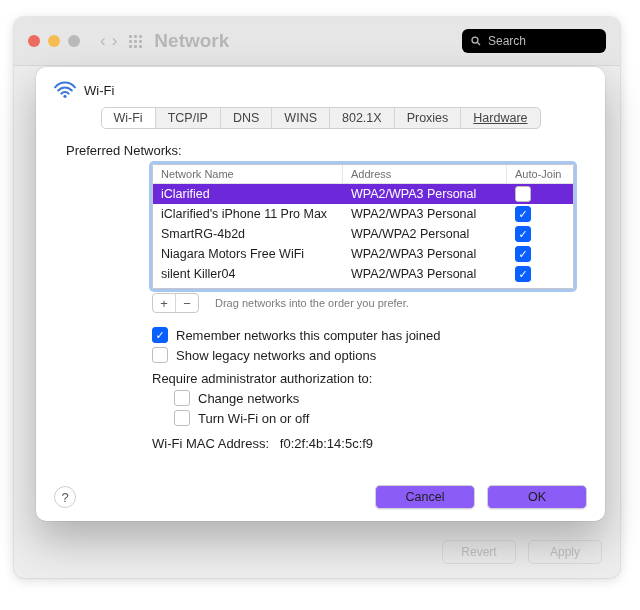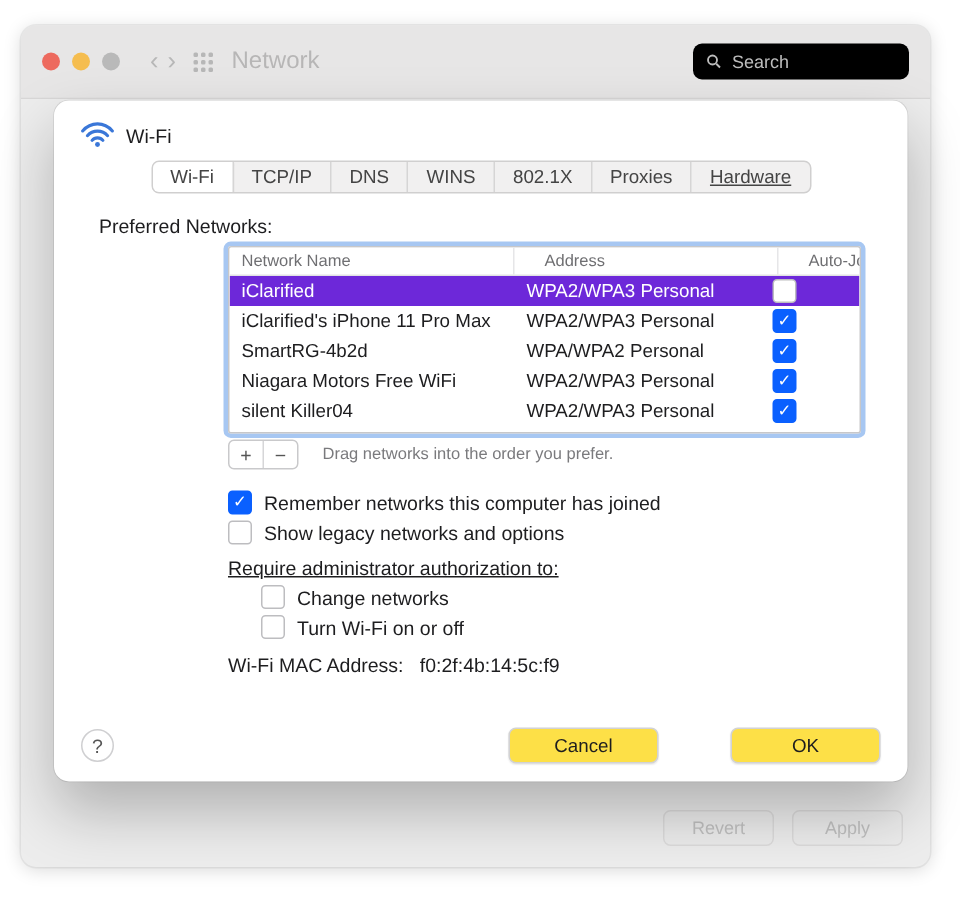--- a/index.html
+++ b/index.html
@@ -45,21 +45,21 @@
   .tl-green  { background: #b9b9b9; } 
   .nav-arrows { display:flex; gap:6px; margin-left:20px; color:#b7b7b7; font-size:17px; }
   .grid-icon {
     margin-left: 12px;
     display:inline-grid;
     grid-template-columns: repeat(3, 3px);
     grid-template-rows: repeat(3, 3px);
     gap: 2px;
   }
   .grid-icon span { background:#b7b7b7; border-radius:1px; }
-  .window-title { margin-left: 12px; font-size:16px; font-weight:400; color:#b7b6b6; }
+  .window-title { margin-left: 12px; font-size:19px; font-weight:700; color:#b7b6b6; }
   .searchbox {
     margin-left: auto;
     width: 128px; height: 24px;
     border-radius: 6px;
     background: #000000;
     display:flex; align-items:center;
     padding:0 8px; gap:6px; color:#bcbcbc;
     font-size:12px;
   }
 
@@ -135,21 +135,20 @@
     box-shadow: 0 0 0 3px #a7c7f2;
     overflow:hidden;
   }
   .th-row {
     display:grid;
     grid-template-columns: 190px 164px 66px;
     background:#ffffff;
     border-bottom: 1px solid #e2e2e4;
     font-size: 11px;
     color:#6f6f72;
-    gap:12px;
   }
   .th-row > div { padding: 3px 8px; border-right: 1px solid #e6e6e8; }
   .th-row > div:last-child { border-right:none; }
   .rows { height: 104px; overflow:hidden; }
   .tr {
     display:grid;
     grid-template-columns: 190px 164px 66px;
     align-items:center;
     height: 20px;
     font-size: 12.5px;
@@ -180,46 +179,45 @@
     display:flex; align-items:center; justify-content:center;
     font-size:13px; color:#555;
     border-right:1px solid #d6d6d8;
     cursor:default;
   }
   .pm:last-child{border-right:none;}
   .hint { font-size:11px; color:#7a7a7d; margin-left:16px; }
 
   .opts { margin-left: 86px; margin-top:14px; font-size:13px; }
   .opt-row { display:flex; align-items:center; gap:8px; margin:4px 0; }
-  .sub-label { margin: 8px 0 0 0; text-decoration: underline; }
+  .sub-label { margin: 8px 0 0 0; }
   .sub-opts { margin-left: 22px; }
 
   .mac-row { margin-left:86px; font-size:13px; margin-top:10px; }
 
   .sheet-footer {
     position:absolute; left:0; right:0; bottom:12px;
     display:flex; align-items:center;
     padding: 0 18px;
   }
   .help {
     width:20px; height:20px; border-radius:50%;
     border:1px solid #cfcfd1; background:#fff;
     display:flex; align-items:center; justify-content:center;
     font-size:13px; color:#555;
   }
   .foot-buttons { margin-left:auto; display:flex; gap:12px; }
   .btn {
     min-width:70px; height:22px; padding:0 14px;
-    border-radius:5px; background:#fde047;
+    border-radius:5px; background:#8b5cf6;
     border:1px solid #d2d2d4;
     box-shadow: 0 0.5px 1px rgba(0,0,0,.08);
     font-size:12.5px;
     display:flex; align-items:center; justify-content:center;
     cursor:default;
-    margin-left:36px;
   }
 </style>
 </head>
 <body>
 
 <div class="back-window">
   <div class="titlebar">
     <div class="traffic-lights">
       <div class="tl tl-red"></div>
       <div class="tl tl-yellow"></div>

